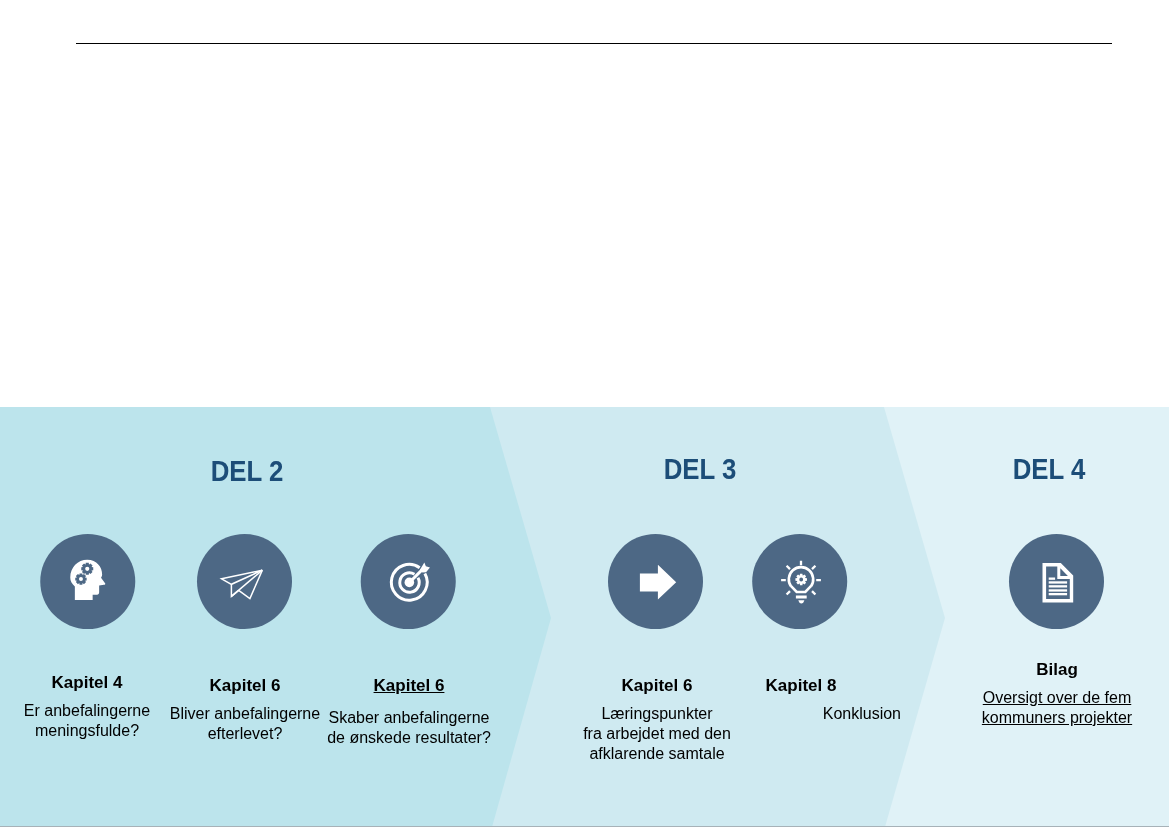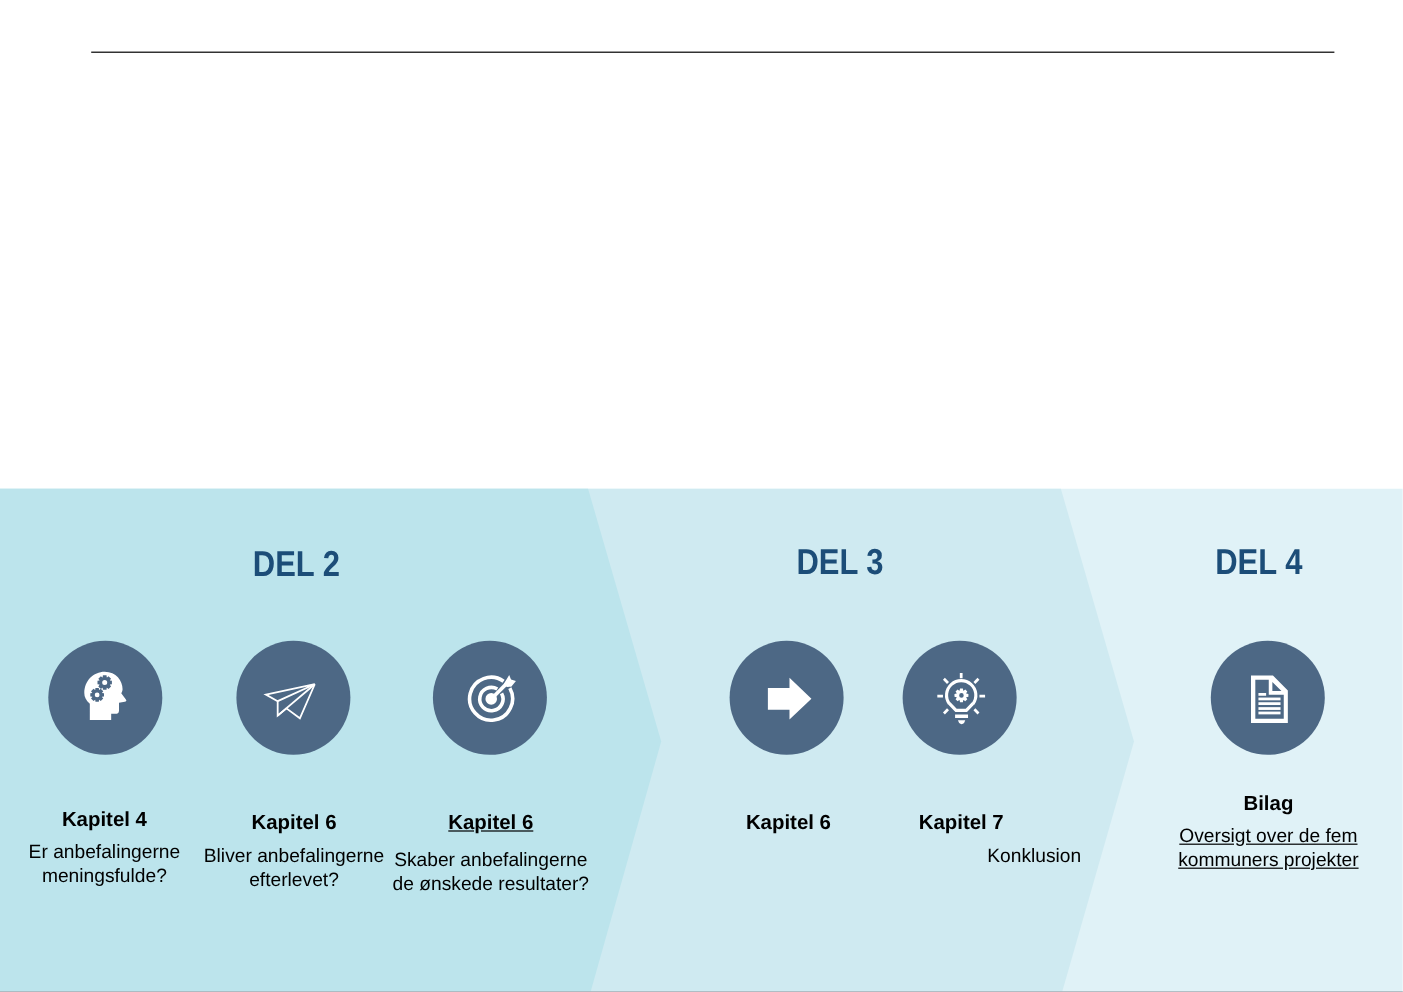--- a/index.html
+++ b/index.html
@@ -88,20 +88,25 @@
     </div>
   </div>
 
   <div class="node" style="left:557px;top:533.8px;width:200px;">
     <div class="circle" style="transform:translateX(-2.0px)">
       <svg width="95" height="95" viewBox="0 0 95 95">
         <path fill="#fff" d="M31.9,39.4 L49.9,39.4 L49.9,30.8 L68.2,48.2 L49.9,65.6 L49.9,57.4 L31.9,57.4 Z"></path>
       </svg>
     </div>
     <div class="kap" style="margin-top:48px;">Kapitel 6</div>
+    <div class="desc" style="margin-top:10px;">
+      <div>Læringspunkter</div>
+      <div>fra arbejdet med den</div>
+      <div>afklarende samtale</div>
+    </div>
   </div>
 
   <div class="node" style="left:701px;top:533.8px;width:200px;">
     <div class="circle" style="transform:translateX(-1.8px)">
       <svg width="95" height="95" viewBox="-1.0 0 95 95">
         <g fill="none" stroke="#fff" stroke-width="2.6" stroke-linejoin="miter">
           <path d="M37.9,52.2 L43.5,58.0 L52.1,58.0 L57.7,52.2"></path>
           <path d="M37.9,52.5 A12.2,12.2 0 1 1 57.7,52.5"></path>
         </g>
         <g stroke="#fff" stroke-width="2.3">
@@ -111,21 +116,21 @@
           <line x1="33.4" y1="31.7" x2="36.8" y2="35.1"></line>
           <line x1="58.8" y1="35.1" x2="62.2" y2="31.7"></line>
           <line x1="33.4" y1="60.5" x2="36.8" y2="57.1"></line>
           <line x1="58.8" y1="57.1" x2="62.2" y2="60.5"></line>
         </g>
         <path fill="#fff" d="M42.7,61.4 L53.5,61.4 L53.5,64.4 L42.7,64.4Z"></path>
         <path fill="#fff" d="M45.1,66.2 L51.2,66.2 L50.2,68.6 A3.2,3.2 0 0 1 46.1,68.6 Z"></path>
         <path fill="#fff" fill-rule="evenodd" d="M52.0,44.0L53.8,44.3L53.8,46.7L52.0,47.0L51.9,47.3L52.9,48.7L51.2,50.4L49.8,49.4L49.5,49.5L49.2,51.3L46.8,51.3L46.5,49.5L46.2,49.4L44.8,50.4L43.1,48.7L44.1,47.3L44.0,47.0L42.2,46.7L42.2,44.3L44.0,44.0L44.1,43.7L43.1,42.3L44.8,40.6L46.2,41.6L46.5,41.5L46.8,39.7L49.2,39.7L49.5,41.5L49.8,41.6L51.2,40.6L52.9,42.3L51.9,43.7ZM49.9,45.5A1.9,1.9 0 1 0 46.1,45.5A1.9,1.9 0 1 0 49.9,45.5Z"></path>
       </svg>
     </div>
-    <div class="kap" style="margin-top:48px;">Kapitel 7</div>
+    <div class="kap" style="margin-top:48px;">Kapitel 8</div>
     <div class="desc" style="margin-top:10px;text-align:right;">
       <div>Konklusion</div>
     </div>
   </div>
 
   <div class="node" style="left:957px;top:533.8px;width:200px;">
     <div class="circle" style="transform:translateX(-1.0px)">
       <svg width="95" height="95" viewBox="0 0 95 95">
         <path fill="#fff" fill-rule="evenodd" d="M33.5,29.0 L51.8,29.0 L64.2,41.4 L64.2,68.5 L33.5,68.5 Z M37.1,32.5 L37.1,65.0 L60.8,65.0 L60.8,44.9 L48.3,44.9 L48.3,32.5 Z M51.3,34.3 L51.3,41.9 L58.9,41.9 Z"></path>
         <g fill="#fff">

